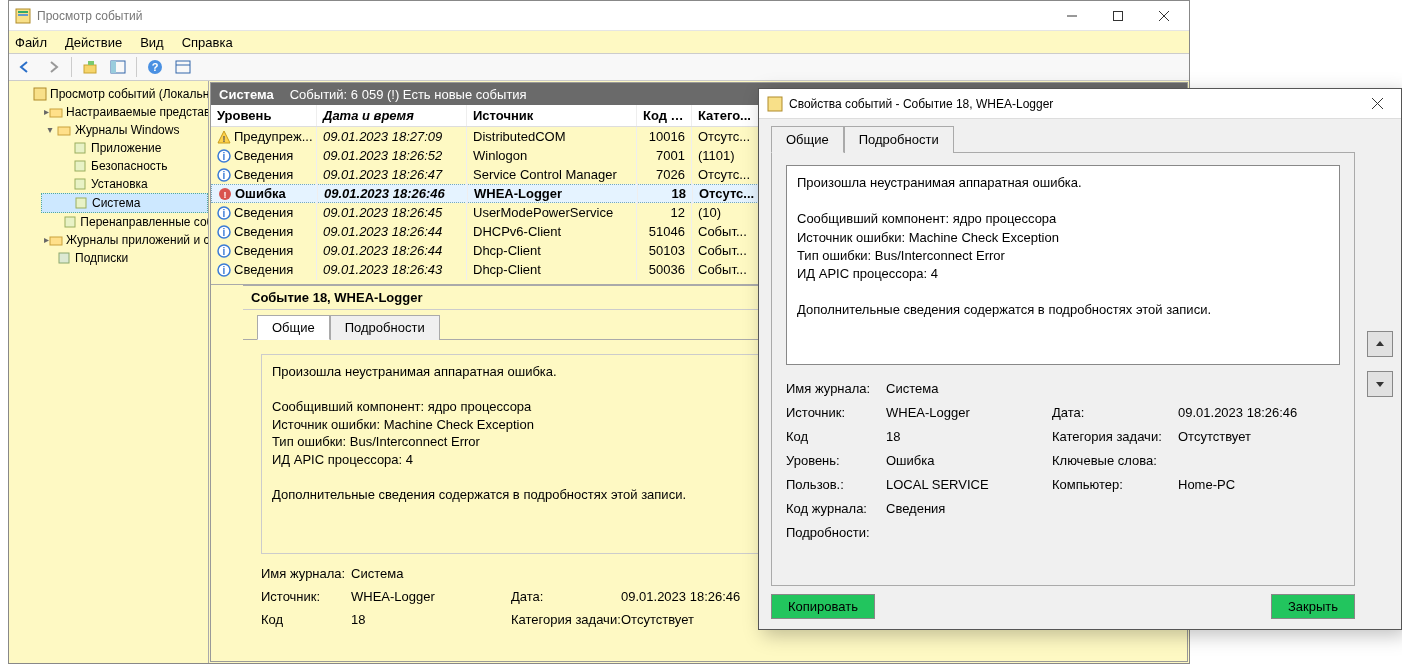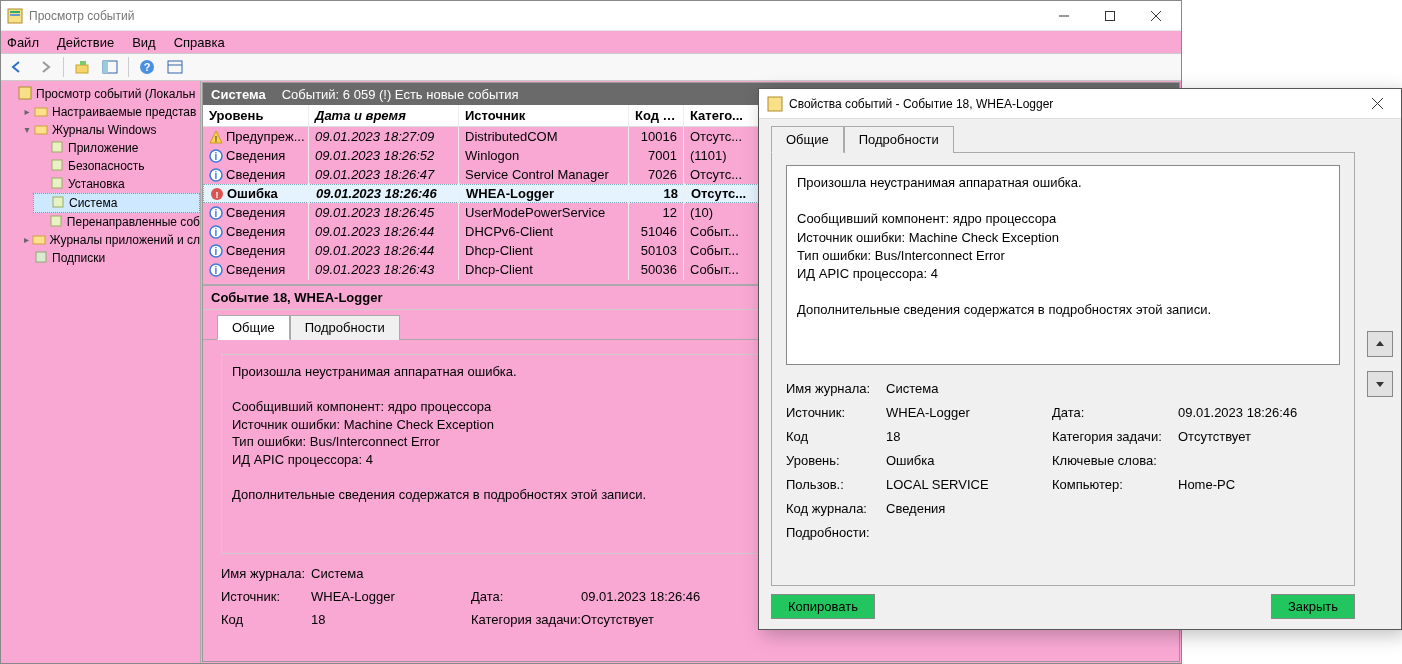--- a/index.html
+++ b/index.html
@@ -1,19 +1,19 @@
 <!DOCTYPE html>
 <html><head>
 <meta charset="utf-8">
 <style>
   * { box-sizing: border-box; font-family: "Segoe UI", Tahoma, sans-serif; margin:0; padding:0; }
   body { background:#fff; width:1402px; height:664px; overflow:hidden; position:relative; font-size:12px; color:#000; }
 
   
-  .main-window { position:absolute; left:0; top:0; width:1182px; height:664px; border:1px solid #888; background:#f9a8d4; display:flex; flex-direction:column; }
+  .main-window { position:absolute; left:8px; top:0; width:1182px; height:664px; border:1px solid #888; background:#fef9c3; display:flex; flex-direction:column; }
 
   
   .titlebar { height:30px; display:flex; align-items:center; padding:0 2px 0 6px; background:#fff; border-bottom:1px solid #e5e5e5; }
   .titlebar .title-icon { width:16px; height:16px; margin-right:6px; }
   .titlebar .title-text { color:#777; font-size:12px; flex:1; }
   .win-controls { display:flex; height:100%; }
   .win-btn { width:46px; display:flex; align-items:center; justify-content:center; color:#555; }
   .win-btn svg { stroke:#333; }
   .win-btn.close svg { stroke:#333; }
 
@@ -24,21 +24,21 @@
   
   .toolbar { height:28px; border-top:1px solid #ccc; border-bottom:1px solid #ccc; display:flex; align-items:center; padding:0 4px; gap:4px; background:#f8f8f8; }
   .tb-btn { width:24px; height:24px; display:flex; align-items:center; justify-content:center; }
   .tb-sep { width:1px; height:20px; background:#ccc; margin:0 2px; }
 
   
   .body-area { flex:1; display:flex; overflow:hidden; }
 
   
   .nav-tree { width:200px; border-right:1px solid #aaa; padding:4px 0; overflow:hidden; }
-  .tree-item { white-space:nowrap; line-height:18px; display:flex; padding-left:4px; cursor:default;}
+  .tree-item { white-space:nowrap; line-height:18px; display:flex; align-items:center; padding-left:19px; cursor:default;}
   .tree-item .caret { width:12px; text-align:center; color:#666; font-size:10px; }
   .tree-item .caret.empty { visibility:hidden;}
   .tree-item .tree-icon { width:16px; height:16px; margin-right:3px; display:inline-flex; align-items:center; justify-content:center; }
   .tree-item.selected { background:#cde8ff; border:1px dotted #5a9; }
   .tree-children { margin-left:16px; }
 
   
   .content-pane { flex:1; display:flex; flex-direction:column; border:1px solid #999; margin:1px; overflow:hidden; }
   .content-header { background:#6a6a6a; color:#fff; height:22px; display:flex; align-items:center; padding:0 8px; font-size:13px; }
   .content-header b { font-weight:600; margin-right:16px; }
@@ -52,21 +52,21 @@
   .col.src { width:170px; }
   .col.code { width:55px; text-align:right; }
   .col.cat { flex:1; }
   .list-header .col { font-weight:600; font-size:13px;}
   .list-body { flex:1; overflow:hidden; }
   .list-row { display:flex; height:19px; align-items:center; font-size:13px;}
   .list-row.selected { background:#e5f3ff; border:1px dotted #7ab; }
   .lvl-icon { width:14px; height:14px; display:inline-block;}
 
   
-  .details-pane { flex:1; border-top:1px solid #aaa; display:flex; flex-direction:column; overflow:hidden;}
+  .details-pane { flex:1; border-top:1px solid #aaa; display:flex; flex-direction:column; overflow:hidden;margin-left:32px;}
   .details-header { padding:4px 8px; font-size:13px; font-weight:600; border-bottom:1px solid #ccc;}
   .tab-strip { display:flex; padding:4px 8px 0 14px; border-bottom:1px solid #aaa; gap:0; }
   .tab { padding:4px 14px; border:1px solid #aaa; border-bottom:none; background:#fff; font-size:13px; position:relative; top:1px; }
   .tab.active { background:#fff; border-bottom:1px solid #fff;}
   .tab:not(.active){ background:#f0f0f0; }
   .details-body { padding:14px 18px; font-size:13px; display:flex; flex-direction:column; gap:12px; overflow:hidden;}
   .msg-box { border:1px solid #ccc; padding:8px 10px; height:200px; overflow:hidden; white-space:pre-line; line-height:1.35;}
   .prop-grid { display:grid; grid-template-columns:90px 160px 110px 1fr; row-gap:8px; font-size:13px;}
   .prop-grid .lbl { color:#000;}
   .prop-grid .val { }

